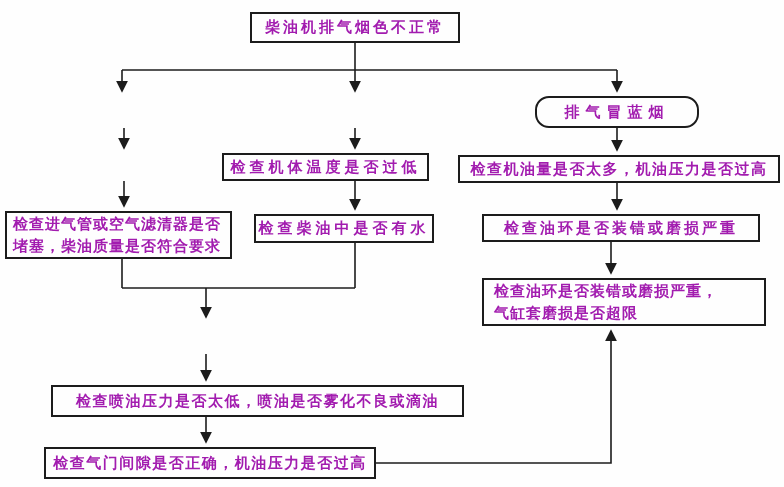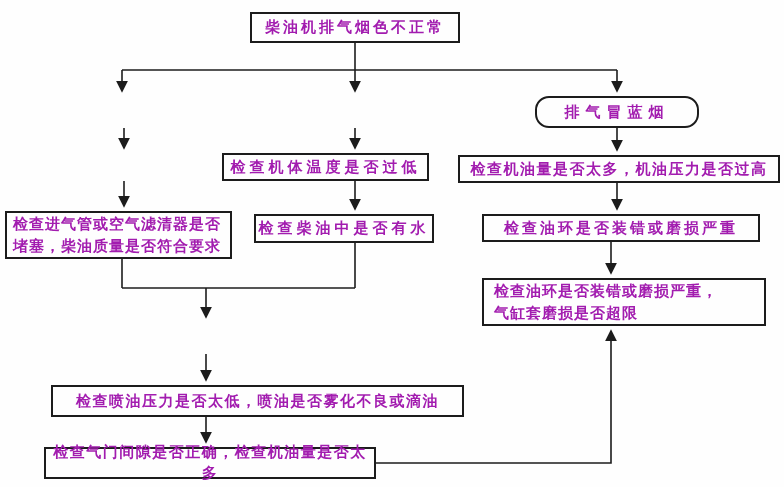--- a/index.html
+++ b/index.html
@@ -89,15 +89,15 @@
   <div class="node ls4" style="left:254px;top:214px;width:180px;height:29px;">检查柴油中是否有水</div>
 
   <div class="node ls3" style="left:482px;top:214px;width:278px;height:28px;">检查油环是否装错或磨损严重</div>
 
   <div class="node multiline" style="left:482px;top:278px;width:284px;height:48px;padding-left:10px;">检查油环是否装错或磨损严重，
 气缸套磨损是否超限</div>
 
 
   <div class="node" style="left:23px;top:385px;width:413px;height:32px;margin-left:28px;">检查喷油压力是否太低，喷油是否雾化不良或滴油</div>
 
-  <div class="node" style="left:44px;top:447px;width:332px;height:32px;">检查气门间隙是否正确，检查机油量是否太多</div>
+  <div class="node" style="left:44px;top:447px;width:332px;height:32px;">检查气门间隙是否正确，机油压力是否过高</div>
 
 </div>
 
 </body></html>

